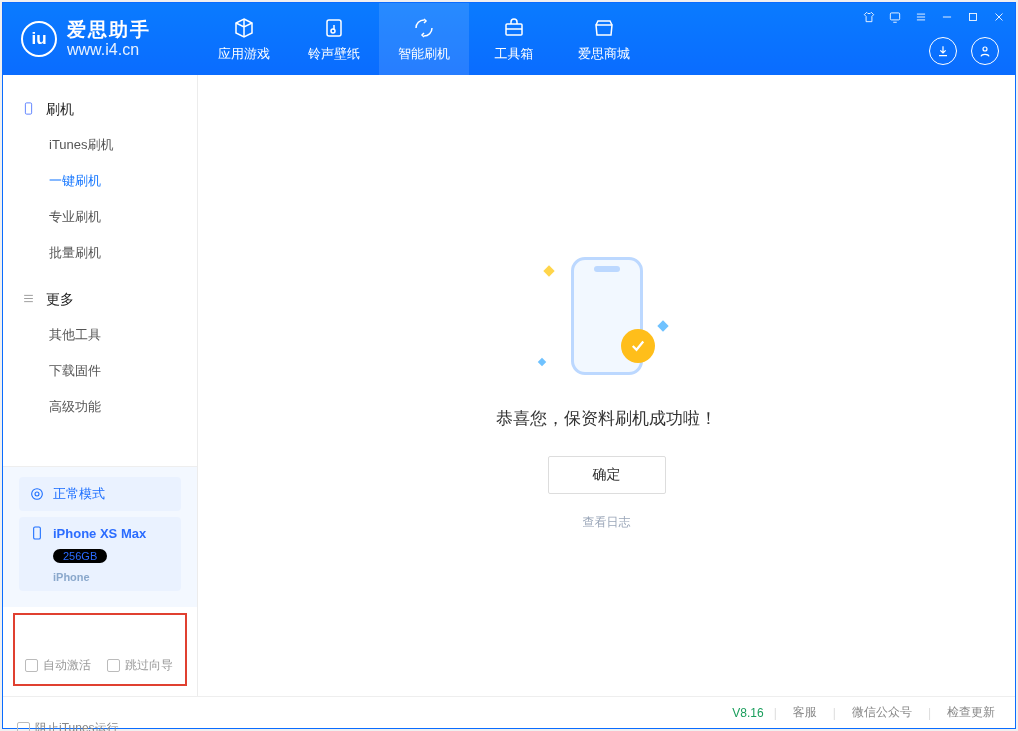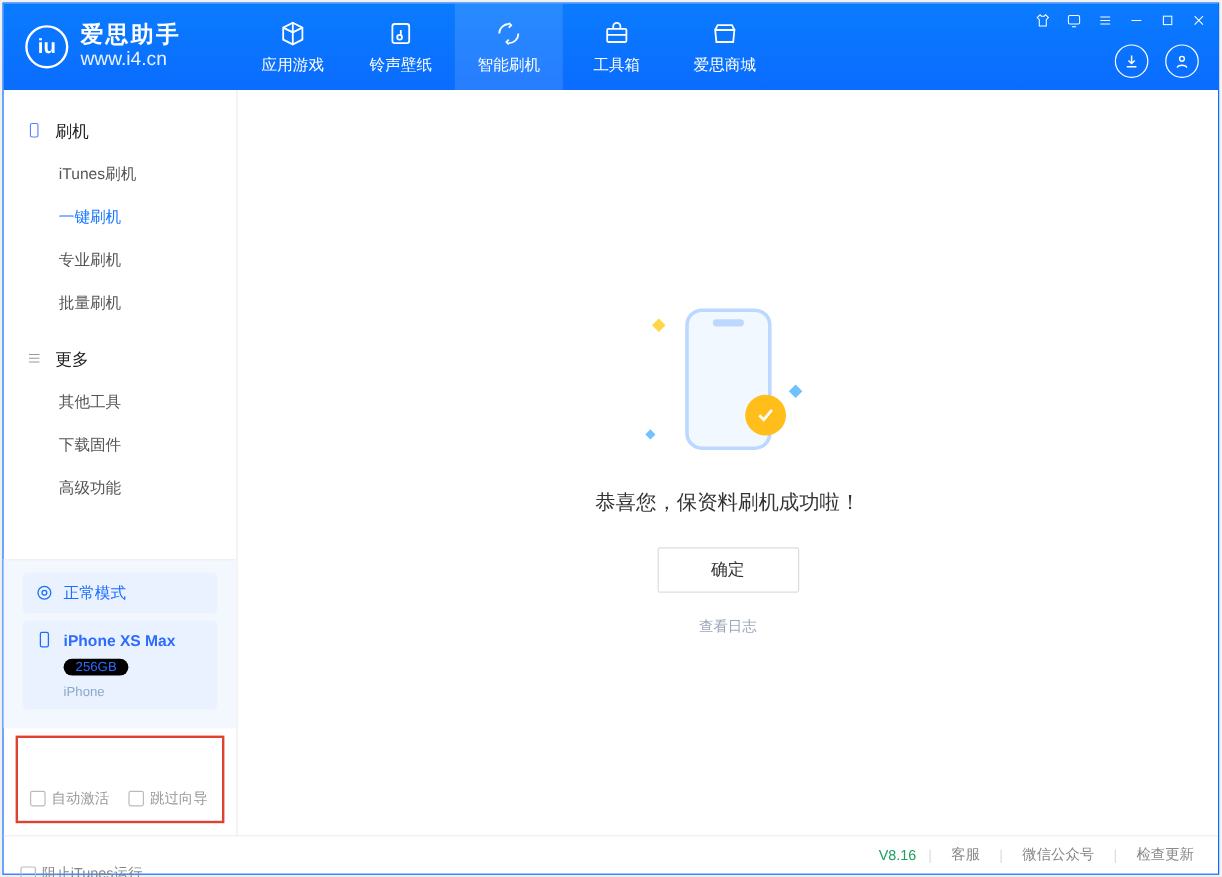--- a/index.html
+++ b/index.html
@@ -30,21 +30,21 @@
 .side-group-h svg { width: 15px; height: 15px; margin-right: 10px; stroke: #5a7fff; fill: none; stroke-width: 1.5; }
 .side-group.more .side-group-h svg { stroke: #999; }
 .side-item { padding: 9px 18px 9px 46px; color: #555; cursor: pointer; }
 .side-item.active { color: #1677ff; }
 .side-device { padding: 10px 16px; border-top: 1px solid #eee; background: #f3f8ff; }
 .side-mode, .side-phone { background: #eaf2ff; border-radius: 4px; padding: 8px 10px; margin-bottom: 6px; font-size: 13px; color: #1a6dff; display: flex; align-items: center; gap: 8px; }
 .side-mode svg, .side-phone svg { width: 16px; height: 16px; stroke: #1a6dff; fill: none; stroke-width: 1.6; }
 .side-phone { flex-direction: column; align-items: flex-start; color: #2b6cff; font-weight: 600; }
 .side-phone .row1 { display: flex; align-items: center; gap: 8px; }
 .badge { background: #000000; color: #2b6cff; border-radius: 10px; padding: 1px 10px; font-size: 11px; font-weight: 500; margin-left: 24px; }
-.dev-sub { margin-left: 24px; font-size: 11px; color: #8aa8cc; font-weight: 400; }
+.dev-sub { margin-left: 24px; font-size: 11px; color: #8aa8cc; font-weight: 700; }
 .checks { border: 2px solid #e04030; margin: 6px 10px 10px 10px; padding: 10px; display: flex; gap: 16px; font-size: 12px; color: #999; }
 .chk { display: flex; align-items: center; gap: 5px; cursor: pointer; margin-top: 32px; }
 .chk-box { width: 13px; height: 13px; border: 1px solid #bbb; border-radius: 2px; }
 .main { flex: 1; position: relative; display: flex; flex-direction: column; align-items: center; justify-content: center; margin-top: 16px; }
 .illus { width: 180px; height: 120px; position: relative; margin-bottom: 30px; }
 .phone { position: absolute; left: 50%; top: 0; transform: translateX(-50%); width: 72px; height: 118px; border: 3px solid #bcd8ff; border-radius: 14px; background: #f2f8ff; }
 .phone::before { content: ""; position: absolute; top: 6px; left: 50%; transform: translateX(-50%); width: 26px; height: 6px; background: #bcd8ff; border-radius: 4px; }
 .check-badge { position: absolute; right: 42px; bottom: 14px; width: 34px; height: 34px; background: #ffbe1a; border-radius: 50%; display: flex; align-items: center; justify-content: center; }
 .check-badge svg { width: 18px; height: 18px; stroke: #fff; fill: none; stroke-width: 3; }
 .dot { position: absolute; width: 8px; height: 8px; transform: rotate(45deg); }

